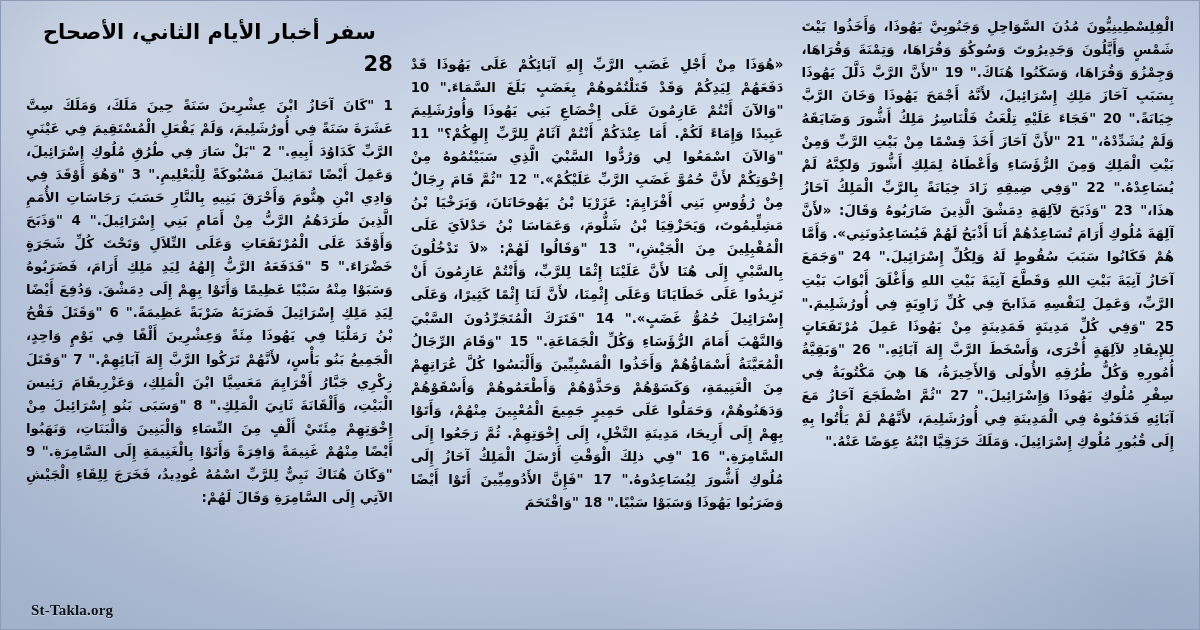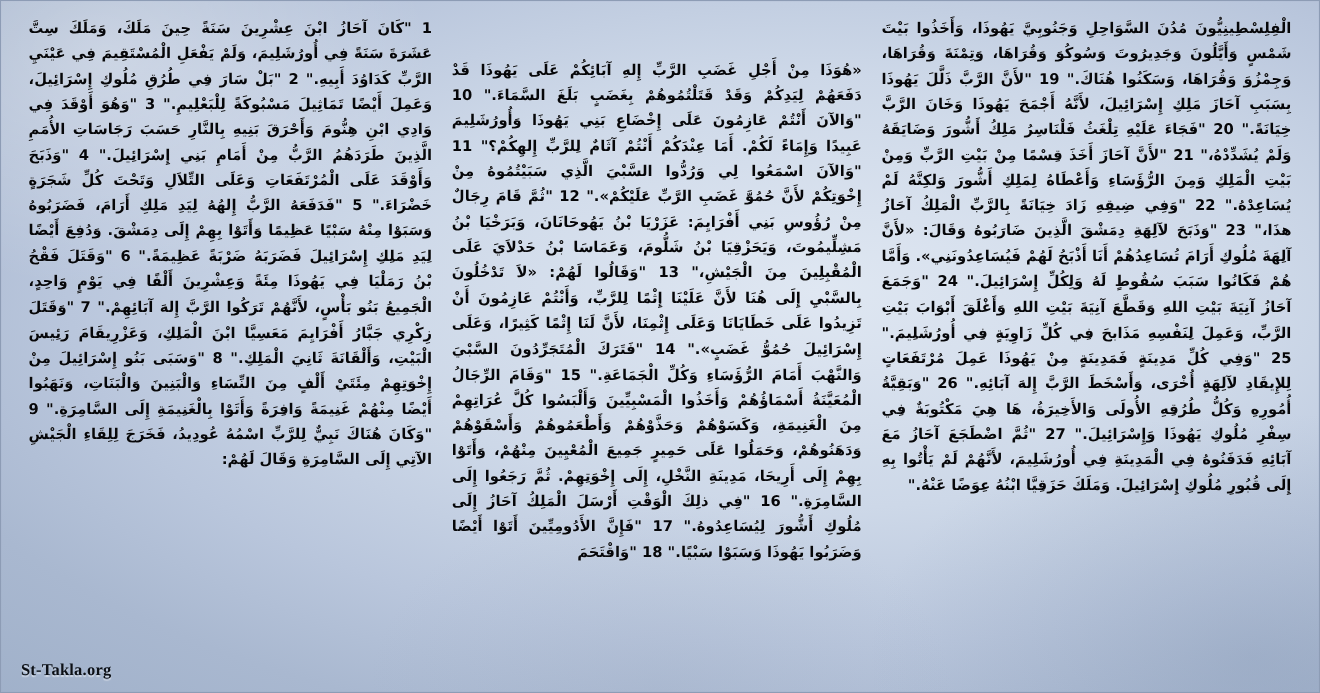--- a/index.html
+++ b/index.html
@@ -70,21 +70,21 @@
     margin: 2px 0 14px 0;
     line-height: 1.5;
     color: #000;
     text-shadow: 0 0 1px rgba(255,255,255,0.6);
   }
   .body-text {
     display: block;
   }
   .watermark {
     position: absolute;
-    left: 18px;
+    left: 30px;
     bottom: 10px;
     z-index: 3;
     font-size: 15px;
     font-weight: 700;
     color: #0c1016;
     font-family: "Liberation Serif", "DejaVu Serif", serif;
     direction: ltr;
     letter-spacing: 0.2px;
     text-shadow: 0 1px 1px rgba(255,255,255,0.5);
   }
@@ -97,19 +97,20 @@
 
     <div class="col col-left">
       <span class="body-text">الْفِلِسْطِينِيُّونَ مُدُنَ السَّوَاحِلِ وَجَنُوبِيَّ يَهُوذَا، وَأَخَذُوا بَيْتَ شَمْسٍ وَأَيَّلُونَ وَجَدِيرُوتَ وَسُوكُوَ وَقُرَاهَا، وَتِمْنَةَ وَقُرَاهَا، وَجِمْزُوَ وَقُرَاهَا، وَسَكَنُوا هُنَاكَ." 19 "لأَنَّ الرَّبَّ ذَلَّلَ يَهُوذَا بِسَبَبِ آحَازَ مَلِكِ إِسْرَائِيلَ، لأَنَّهُ أَجْمَحَ يَهُوذَا وَخَانَ الرَّبَّ خِيَانَةً." 20 "فَجَاءَ عَلَيْهِ تِلْغَثُ فَلْنَاسِرُ مَلِكُ أَشُّورَ وَضَايَقَهُ وَلَمْ يُشَدِّدْهُ،" 21 "لأَنَّ آحَازَ أَخَذَ قِسْمًا مِنْ بَيْتِ الرَّبِّ وَمِنْ بَيْتِ الْمَلِكِ وَمِنَ الرُّؤَسَاءِ وَأَعْطَاهُ لِمَلِكِ أَشُّورَ وَلكِنَّهُ لَمْ يُسَاعِدْهُ." 22 "وَفِي ضِيقِهِ زَادَ خِيَانَةً بِالرَّبِّ الْمَلِكُ آحَازُ هذَا،" 23 "وَذَبَحَ لآلِهَةِ دِمَشْقَ الَّذِينَ ضَارَبُوهُ وَقَالَ: «لأَنَّ آلِهَةَ مُلُوكِ أَرَامَ تُسَاعِدُهُمْ أَنَا أَذْبَحُ لَهُمْ فَيُسَاعِدُونَنِي». وَأَمَّا هُمْ فَكَانُوا سَبَبَ سُقُوطٍ لَهُ وَلِكُلِّ إِسْرَائِيلَ." 24 "وَجَمَعَ آحَازُ آنِيَةَ بَيْتِ اللهِ وَقَطَّعَ آنِيَةَ بَيْتِ اللهِ وَأَغْلَقَ أَبْوَابَ بَيْتِ الرَّبِّ، وَعَمِلَ لِنَفْسِهِ مَذَابحَ فِي كُلِّ زَاوِيَةٍ فِي أُورُشَلِيمَ." 25 "وَفِي كُلِّ مَدِينَةٍ فَمَدِينَةٍ مِنْ يَهُوذَا عَمِلَ مُرْتَفَعَاتٍ لِلإِيقَادِ لآلِهَةٍ أُخْرَى، وَأَسْخَطَ الرَّبَّ إِلهَ آبَائِهِ." 26 "وَبَقِيَّةُ أُمُورِهِ وَكُلُّ طُرُقِهِ الأُولَى وَالأَخِيرَةُ، هَا هِيَ مَكْتُوبَةٌ فِي سِفْرِ مُلُوكِ يَهُوذَا وَإِسْرَائِيلَ." 27 "ثُمَّ اضْطَجَعَ آحَازُ مَعَ آبَائِهِ فَدَفَنُوهُ فِي الْمَدِينَةِ فِي أُورُشَلِيمَ، لأَنَّهُمْ لَمْ يَأْتُوا بِهِ إِلَى قُبُورِ مُلُوكِ إِسْرَائِيلَ. وَمَلَكَ حَزَقِيَّا ابْنُهُ عِوَضًا عَنْهُ."</span>
     </div>
 
     <div class="col col-mid">
       <span class="body-text">«هُوَذَا مِنْ أَجْلِ غَضَبِ الرَّبِّ إِلهِ آبَائِكُمْ عَلَى يَهُوذَا قَدْ دَفَعَهُمْ لِيَدِكُمْ وَقَدْ قَتَلْتُمُوهُمْ بِغَضَبٍ بَلَغَ السَّمَاءَ." 10 "وَالآنَ أَنْتُمْ عَازِمُونَ عَلَى إِخْضَاعِ بَنِي يَهُوذَا وَأُورُشَلِيمَ عَبِيدًا وَإِمَاءً لَكُمْ. أَمَا عِنْدَكُمْ أَنْتُمْ آثَامٌ لِلرَّبِّ إِلهِكُمْ؟" 11 "وَالآنَ اسْمَعُوا لِي وَرُدُّوا السَّبْيَ الَّذِي سَبَيْتُمُوهُ مِنْ إِخْوَتِكُمْ لأَنَّ حُمُوَّ غَضَبِ الرَّبِّ عَلَيْكُمْ»." 12 "ثُمَّ قَامَ رِجَالٌ مِنْ رُؤُوسِ بَنِي أَفْرَايِمَ: عَزَرْيَا بْنُ يَهُوحَانَانَ، وَبَرَخْيَا بْنُ مَشِلِّيمُوتَ، وَيَحَزْقِيَا بْنُ شَلُّومَ، وَعَمَاسَا بْنُ حَدْلاَيَ عَلَى الْمُقْبِلِينَ مِنَ الْجَيْشِ،" 13 "وَقَالُوا لَهُمْ: «لاَ تَدْخُلُونَ بِالسَّبْيِ إِلَى هُنَا لأَنَّ عَلَيْنَا إِثْمًا لِلرَّبِّ، وَأَنْتُمْ عَازِمُونَ أَنْ تَزِيدُوا عَلَى خَطَايَانَا وَعَلَى إِثْمِنَا، لأَنَّ لَنَا إِثْمًا كَثِيرًا، وَعَلَى إِسْرَائِيلَ حُمُوُّ غَضَبٍ»." 14 "فَتَرَكَ الْمُتَجَرِّدُونَ السَّبْيَ وَالنَّهْبَ أَمَامَ الرُّؤَسَاءِ وَكُلِّ الْجَمَاعَةِ." 15 "وَقَامَ الرِّجَالُ الْمُعَيَّنَةُ أَسْمَاؤُهُمْ وَأَخَذُوا الْمَسْبِيِّينَ وَأَلْبَسُوا كُلَّ عُرَاتِهِمْ مِنَ الْغَنِيمَةِ، وَكَسَوْهُمْ وَحَذَّوْهُمْ وَأَطْعَمُوهُمْ وَأَسْقَوْهُمْ وَدَهَنُوهُمْ، وَحَمَلُوا عَلَى حَمِيرٍ جَمِيعَ الْمُعْيِينَ مِنْهُمْ، وَأَتَوْا بِهِمْ إِلَى أَرِيحَا، مَدِينَةِ النَّخْلِ، إِلَى إِخْوَتِهِمْ. ثُمَّ رَجَعُوا إِلَى السَّامِرَةِ." 16 "فِي ذلِكَ الْوَقْتِ أَرْسَلَ الْمَلِكُ آحَازُ إِلَى مُلُوكِ أَشُّورَ لِيُسَاعِدُوهُ." 17 "فَإِنَّ الأَدُومِيِّينَ أَتَوْا أَيْضًا وَضَرَبُوا يَهُوذَا وَسَبَوْا سَبْيًا." 18 "وَاقْتَحَمَ</span>
     </div>
 
     <div class="col col-right">
+      <div class="title">سفر أخبار الأيام الثاني، الأصحاح 28</div>
       <span class="body-text">1 "كَانَ آحَازُ ابْنَ عِشْرِينَ سَنَةً حِينَ مَلَكَ، وَمَلَكَ سِتَّ عَشَرَةَ سَنَةً فِي أُورُشَلِيمَ، وَلَمْ يَفْعَلِ الْمُسْتَقِيمَ فِي عَيْنَيِ الرَّبِّ كَدَاوُدَ أَبِيهِ." 2 "بَلْ سَارَ فِي طُرُقِ مُلُوكِ إِسْرَائِيلَ، وَعَمِلَ أَيْضًا تَمَاثِيلَ مَسْبُوكَةً لِلْبَعْلِيمِ." 3 "وَهُوَ أَوْقَدَ فِي وَادِي ابْنِ هِنُّومَ وَأَحْرَقَ بَنِيهِ بِالنَّارِ حَسَبَ رَجَاسَاتِ الأُمَمِ الَّذِينَ طَرَدَهُمُ الرَّبُّ مِنْ أَمَامِ بَنِي إِسْرَائِيلَ." 4 "وَذَبَحَ وَأَوْقَدَ عَلَى الْمُرْتَفَعَاتِ وَعَلَى التِّلاَلِ وَتَحْتَ كُلِّ شَجَرَةٍ خَضْرَاءَ." 5 "فَدَفَعَهُ الرَّبُّ إِلهُهُ لِيَدِ مَلِكِ أَرَامَ، فَضَرَبُوهُ وَسَبَوْا مِنْهُ سَبْيًا عَظِيمًا وَأَتَوْا بِهِمْ إِلَى دِمَشْقَ. وَدُفِعَ أَيْضًا لِيَدِ مَلِكِ إِسْرَائِيلَ فَضَرَبَهُ ضَرْبَةً عَظِيمَةً." 6 "وَقَتَلَ فَقْحُ بْنُ رَمَلْيَا فِي يَهُوذَا مِئَةً وَعِشْرِينَ أَلْفًا فِي يَوْمٍ وَاحِدٍ، الْجَمِيعُ بَنُو بَأْسٍ، لأَنَّهُمْ تَرَكُوا الرَّبَّ إِلهَ آبَائِهِمْ." 7 "وَقَتَلَ زِكْرِي جَبَّارُ أَفْرَايِمَ مَعَسِيَّا ابْنَ الْمَلِكِ، وَعَزْرِيقَامَ رَئِيسَ الْبَيْتِ، وَأَلْقَانَةَ ثَانِيَ الْمَلِكِ." 8 "وَسَبَى بَنُو إِسْرَائِيلَ مِنْ إِخْوَتِهِمْ مِئَتَيْ أَلْفٍ مِنَ النِّسَاءِ وَالْبَنِينَ وَالْبَنَاتِ، وَنَهَبُوا أَيْضًا مِنْهُمْ غَنِيمَةً وَافِرَةً وَأَتَوْا بِالْغَنِيمَةِ إِلَى السَّامِرَةِ." 9 "وَكَانَ هُنَاكَ نَبِيٌّ لِلرَّبِّ اسْمُهُ عُودِيدُ، فَخَرَجَ لِلِقَاءِ الْجَيْشِ الآتِي إِلَى السَّامِرَةِ وَقَالَ لَهُمْ:</span>
     </div>
 
   </div>
 
   <div class="watermark">St-Takla.org</div>
 </div>
 
 </body></html>

